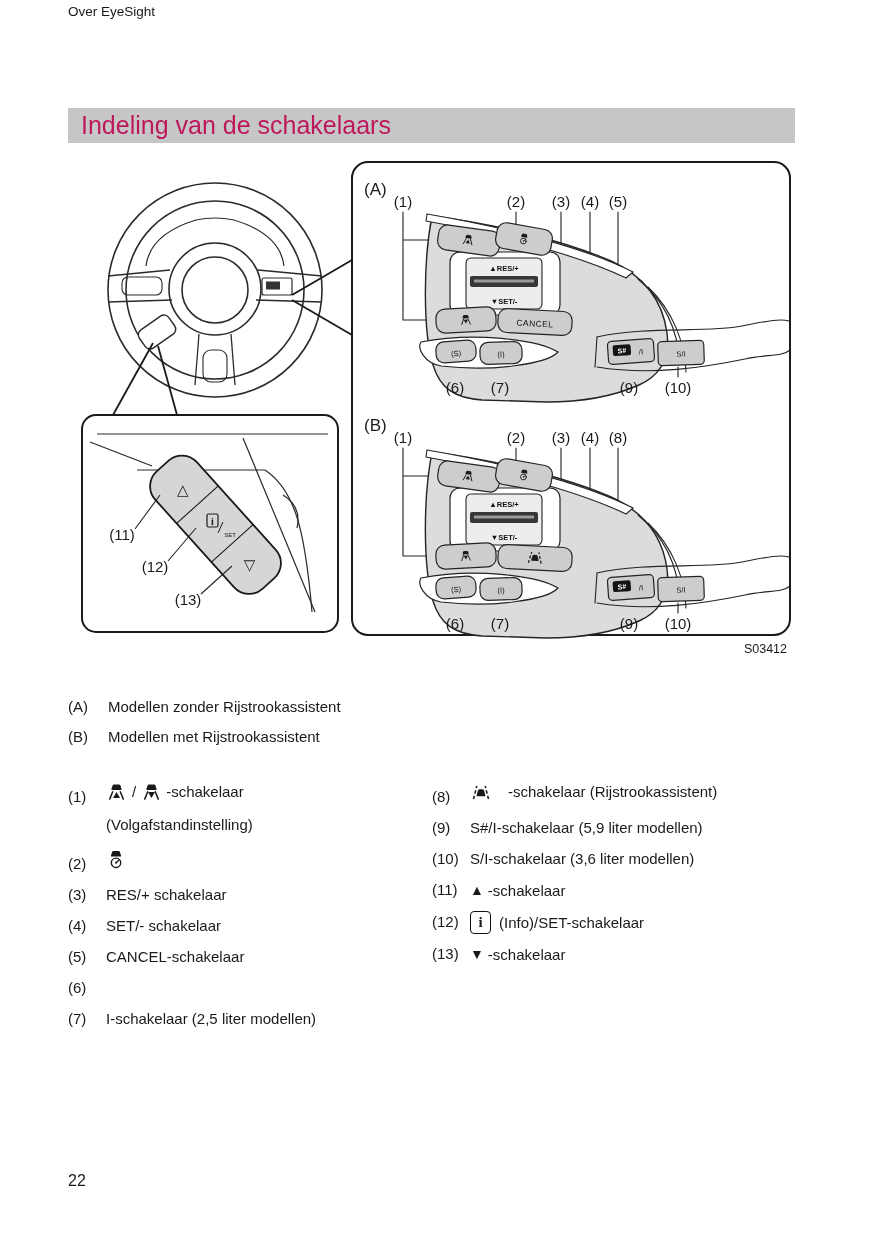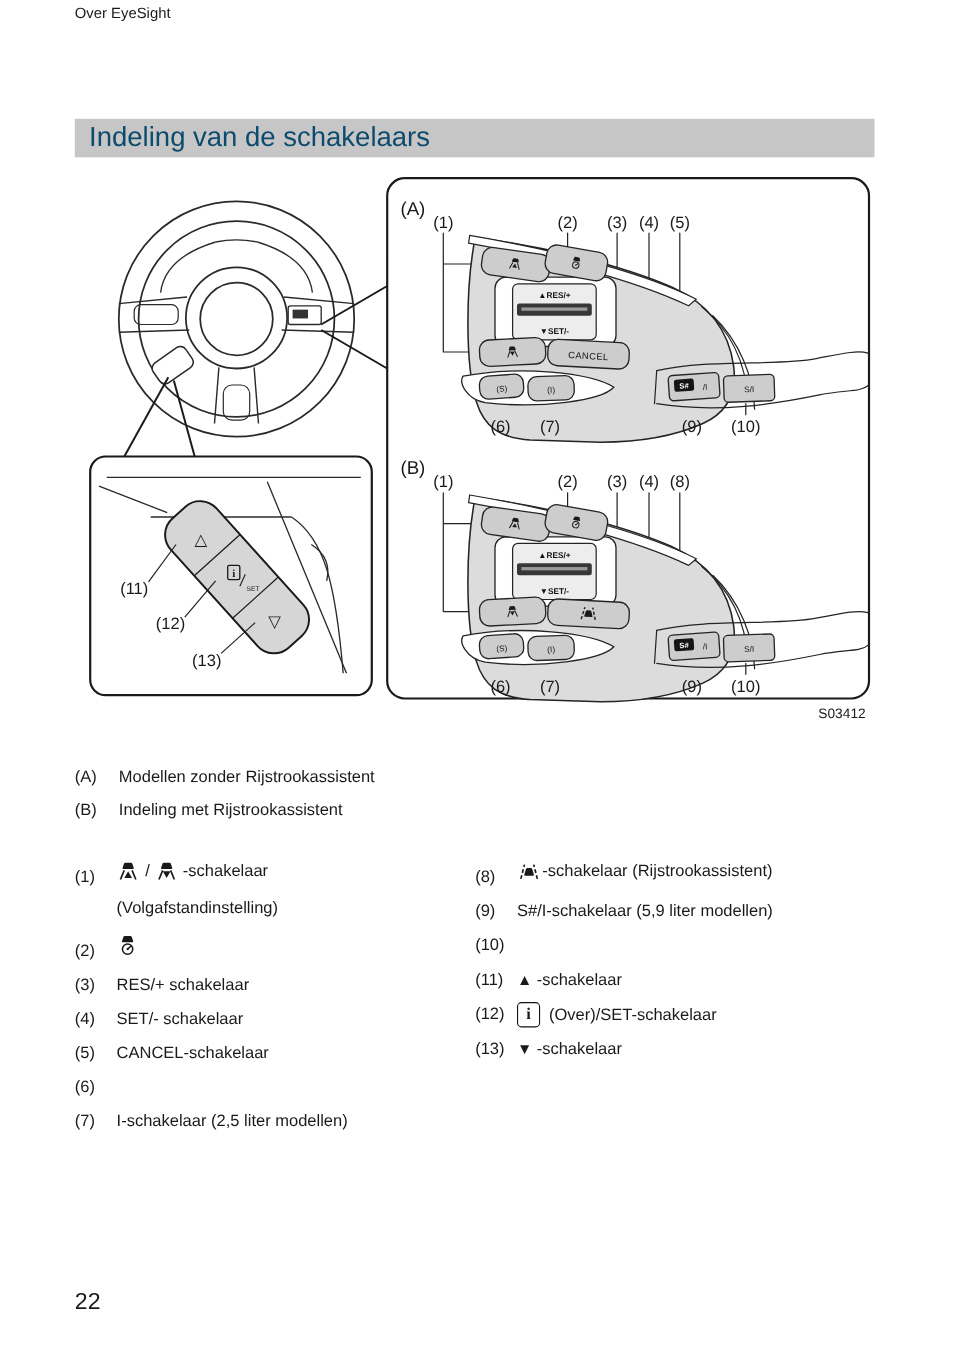--- a/index.html
+++ b/index.html
@@ -1,42 +1,42 @@
 <!DOCTYPE html>
 <html><head>
 <meta charset="utf-8">
 <style>
   html,body{margin:0;padding:0;background:#ffffff;}
   body{width:875px;height:1241px;position:relative;overflow:hidden;
        font-family:"Liberation Sans",sans-serif;color:#1a1a1a;}
   .abs{position:absolute;}
   .header{left:68px;top:4px;font-size:13.5px;}
   .titlebar{left:68px;top:108px;width:727px;height:35px;background:#c6c6c6;}
-  .titlebar span{display:block;padding-left:13px;font-size:25px;line-height:35px;color:#0c4a6e;}
+  .titlebar span{display:block;padding-left:13px;font-size:25px;line-height:35px;color:#be185d;}
   svg{font-family:"Liberation Sans",sans-serif;}
   .figure{left:0;top:150px;}
   .legend{left:68px;top:692px;width:745px;font-size:15px;}
   .mrow{display:flex;line-height:30px;}
   .mrow .num{width:40px;}
   .cols{display:flex;margin-top:25px;}
   .col-left{width:364px;}
   .col-right{flex:1;}
   .lrow{display:flex;line-height:31px;align-items:baseline;}
   .lrow .num{width:38px;flex:0 0 38px;}
   .lrow.first{line-height:30px;}
   .lrow.cont{line-height:26px;margin-bottom:10px;}
   .lrow.cont .num{visibility:hidden;}
   .lbody{display:flex;align-items:center;gap:4px;}
   .lgi{vertical-align:middle;flex:0 0 auto;}
   .sep{padding:0 1px;}
   .glyph{font-size:14px;}
   .infobox{display:inline-block;width:19px;height:21px;border:1.6px solid #111;
            border-radius:4px;text-align:center;line-height:21px;
            font-family:"Liberation Serif",serif;font-weight:bold;font-size:15px;margin-right:4px;}
-  .pagenum{left:68px;top:1172px;font-size:21px;}
+  .pagenum{left:68px;top:1172px;font-size:16px;}
 </style>
 </head>
 <body>
 
 <svg width="0" height="0" style="position:absolute" aria-hidden="true">
 <defs>
   <g id="ic-car" fill="#1a1a1a">
     <path d="M4.9,7.1 L6.1,3.4 Q6.4,2.4 7.4,2.4 L12.6,2.4 Q13.6,2.4 13.9,3.4 L15.1,7.1 Q15.35,8 14.3,8 L5.7,8 Q4.65,8 4.9,7.1 Z"></path>
   </g>
   <g id="ic-follow-up" fill="#1a1a1a">
@@ -237,21 +237,21 @@
 </svg>
 
 <div class="abs legend">
   <div class="models">
     <div class="mrow">
       <span class="num">(A)</span>
       <span>Modellen zonder Rijstrookassistent</span>
     </div>
     <div class="mrow">
       <span class="num">(B)</span>
-      <span>Indeling met Rijstrookassistent</span>
+      <span>Modellen met Rijstrookassistent</span>
     </div>
   </div>
 
   <div class="cols">
     <div class="col-left">
       <div class="lrow first">
         <span class="num">(1)</span>
         <span class="lbody">
           <svg class="lgi" width="21" height="20" viewBox="0 0 20 20">
               <use href="#ic-follow-up"></use>
@@ -292,46 +292,47 @@
       </div>
       <div class="lrow">
         <span class="num">(7)</span>
         <span>I-schakelaar (2,5 liter modellen)</span>
       </div>
     </div>
 
     <div class="col-right">
       <div class="lrow first">
         <span class="num">(8)</span>
-        <span class="lbody" style="gap:1px;">
+        <span class="lbody" style="gap:16px;">
           <svg class="lgi" width="22" height="19" viewBox="0 0 20 19">
               <use href="#ic-lane"></use>
             </svg>
           <span>-schakelaar (Rijstrookassistent)</span>
         </span>
       </div>
       <div class="lrow">
         <span class="num">(9)</span>
         <span>S#/I-schakelaar (5,9 liter modellen)</span>
       </div>
       <div class="lrow">
         <span class="num">(10)</span>
+        <span>S/I-schakelaar (3,6 liter modellen)</span>
       </div>
       <div class="lrow">
         <span class="num">(11)</span>
         <span class="lbody">
           <span class="glyph">▲</span>
           <span>-schakelaar</span>
         </span>
       </div>
       <div class="lrow">
         <span class="num">(12)</span>
         <span class="lbody">
           <span class="infobox">i</span>
-          <span>(Over)/SET-schakelaar</span>
+          <span>(Info)/SET-schakelaar</span>
         </span>
       </div>
       <div class="lrow">
         <span class="num">(13)</span>
         <span class="lbody">
           <span class="glyph">▼</span>
           <span>-schakelaar</span>
         </span>
       </div>
     </div>

